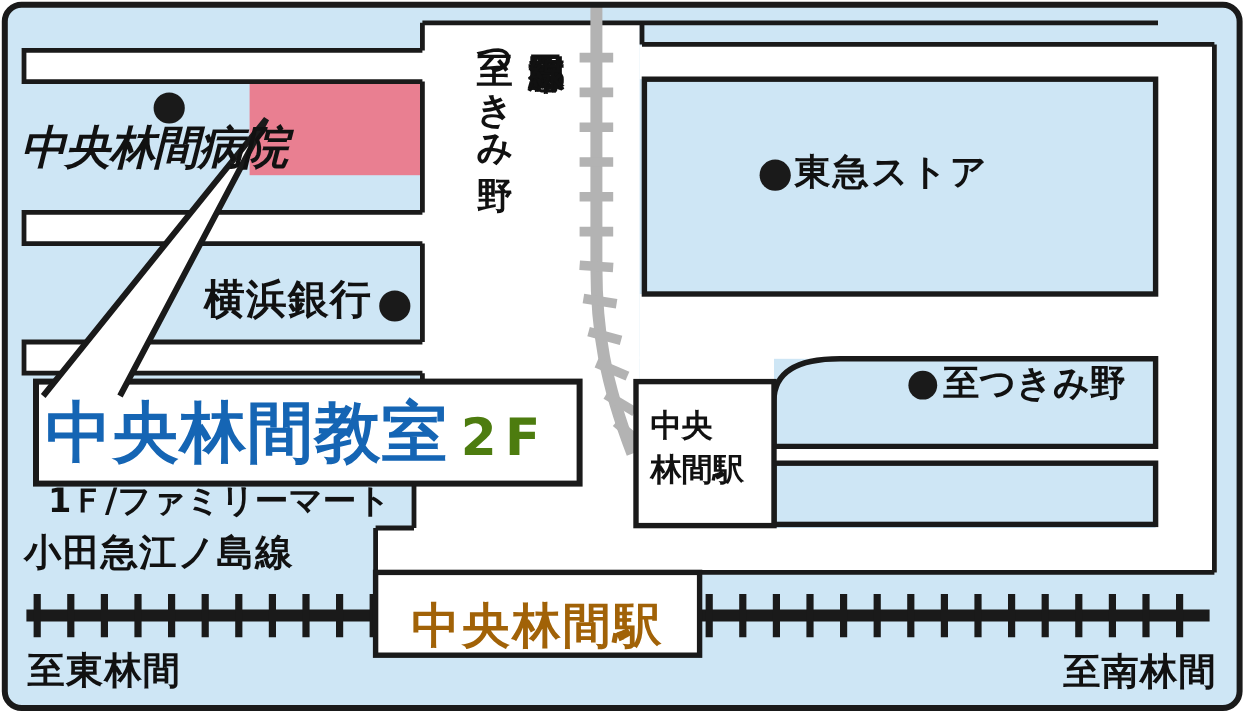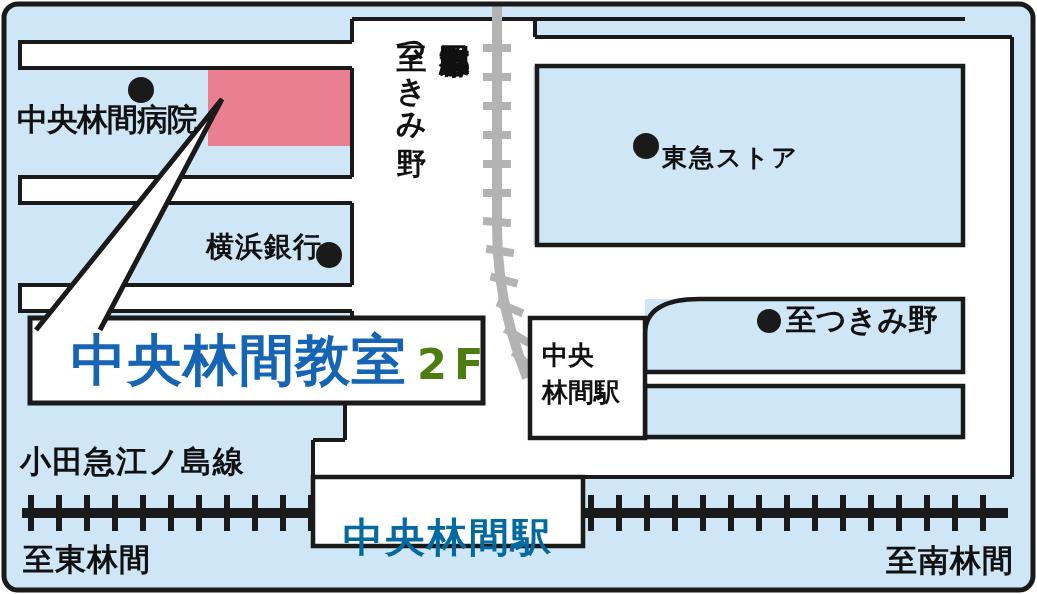--- a/index.html
+++ b/index.html
@@ -25,33 +25,33 @@
     line-height:1.08;
   }
   #classroom-box-label{
     position:absolute;
     left:30px;top:318px;width:453px;height:85px;
     display:flex;align-items:baseline;
     padding-left:8px;box-sizing:border-box;
   }
   #classroom-box-label .name{
     font-size:55px;font-weight:bold;letter-spacing:1px;
-    color:#1565b4;line-height:85px;white-space:nowrap;margin-left:33px;
+    color:#1565b4;line-height:85px;white-space:nowrap;
   }
   #classroom-box-label .floor{
     font-size:43px;font-weight:bold;letter-spacing:7px;
     color:#4d7c0f;margin-left:10px;white-space:nowrap;
   }
   #station-building-label{
     white-space:pre-line;line-height:37px;
   }
   #station-rail-label{
-    position:absolute;left:313px;top:503px;width:270px;height:69px;
+    position:absolute;left:313px;top:487px;width:270px;height:69px;
     display:flex;align-items:center;justify-content:center;
-    font-size:40px;font-weight:bold;letter-spacing:2px;color:#0369a1;
+    font-size:40px;font-weight:bold;letter-spacing:2px;color:#a16207;
   }
 </style>
 </head>
 <body>
 
 <div id="stage">
 
   <svg id="map-svg" width="1037" height="594" viewBox="0 0 1037 594">
 
     <rect x="4" y="4" width="1029" height="586" rx="14" fill="#cee6f5"></rect>
@@ -108,37 +108,38 @@
     <path d="M36 330 L222 99 L100 330" fill="none" stroke="#1a1a1a" stroke-width="5"></path>
 
     <circle cx="141" cy="90" r="13" fill="#1a1a1a"></circle>
     <circle cx="329" cy="255" r="13" fill="#1a1a1a"></circle>
     <circle cx="646" cy="146" r="13" fill="#1a1a1a"></circle>
     <circle cx="769" cy="321" r="12" fill="#1a1a1a"></circle>
 
     <rect x="4" y="4" width="1029" height="586" rx="14" fill="none" stroke="#1a1a1a" stroke-width="5"></rect>
   </svg>
 
-  <div class="lbl" style="left:17px;top:104px;font-size:31px;letter-spacing:-1px;">中央林間病院</div>
+  <div class="lbl" style="left:17px;top:104px;font-size:38px;letter-spacing:-1px;font-style:italic;">中央林間病院</div>
 
-  <div class="lbl" style="left:170px;top:233px;font-size:28px;letter-spacing:1px;margin-left:36px;">横浜銀行</div>
+  <div class="lbl" style="left:170px;top:233px;font-size:34px;letter-spacing:1px;">横浜銀行</div>
 
-  <div class="lbl" style="left:662px;top:145px;font-size:25px;letter-spacing:2px;">東急ストア</div>
+  <div class="lbl" style="left:662px;top:129px;font-size:30px;letter-spacing:2px;">東急ストア</div>
 
   <div class="lbl" style="left:786px;top:305px;font-size:30px;">至つきみ野</div>
 
   <div class="lbl vert" style="left:438px;top:22px;font-size:30px;">東急田園都市線</div>
 
   <div class="lbl vert" style="left:395px;top:22px;font-size:30px;">至つきみ野</div>
 
   <div id="classroom-box-label">
     <span class="name">中央林間教室</span>
     <span class="floor">2F</span>
   </div>
 
+  <div class="lbl" style="left:40px;top:404px;font-size:28px;">1Ｆ/ファミリーマート</div>
 
   <div class="lbl" style="left:20px;top:446px;font-size:31px;letter-spacing:1px;">小田急江ノ島線</div>
 
   <div class="lbl" id="station-building-label" style="left:542px;top:337px;font-size:26px;">中央
 林間駅</div>
 
   <div id="station-rail-label">中央林間駅</div>
 
   <div class="lbl" style="left:23px;top:544px;font-size:31px;letter-spacing:1px;">至東林間</div>
 

